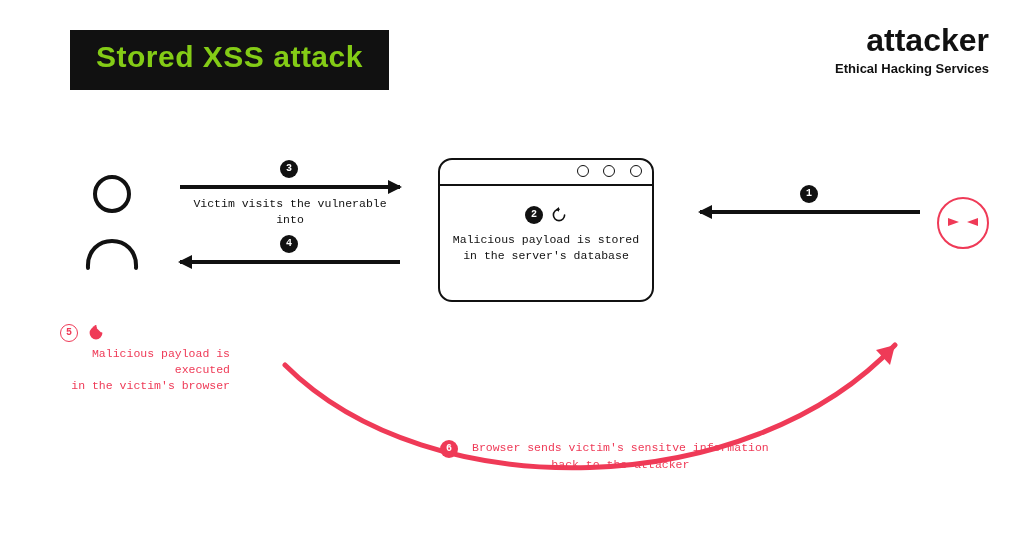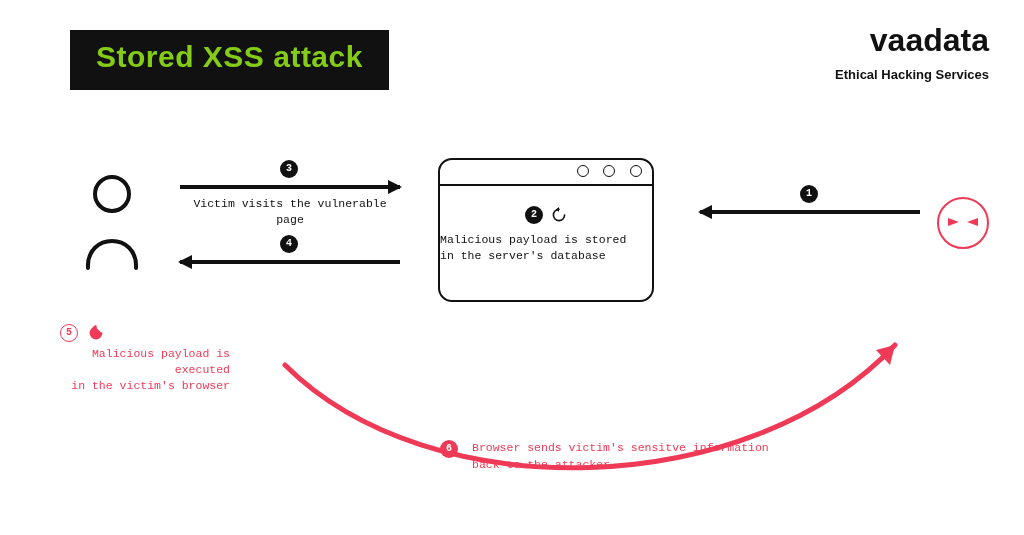--- a/index.html
+++ b/index.html
@@ -42,21 +42,21 @@
     font-weight: 700;
     font-size: 32px;
     letter-spacing: 0px;
     color: #111;
   }
   .logo .tag {
     font-family: Arial, sans-serif;
     font-weight: 700;
     font-size: 13px;
     color: #111;
-    margin-top: 8px;
+    margin-top: 2px;
   }
   
   .user-icon {
     position: absolute;
     left: 80px;
     top: 172px;
     width: 64px;
     height: 100px;
   }
   
@@ -85,20 +85,21 @@
     display: inline-block;
     width: 10px; height: 10px;
     border: 1.5px solid #111;
     border-radius: 50%;
     margin-left: 5px;
   }
   .server-window .body-label {
     position: absolute;
     top: 72px;
     left: 0; right: 0;
+    text-align: center;
     font-size: 11.5px;
     line-height: 1.35;
   }
   .server-window .step2 {
     position: absolute;
     top: 46px;
     left: 0; right: 0;
     display: flex;
     justify-content: center;
     align-items: center;
@@ -178,40 +179,41 @@
     left: 440px;
     top: 440px;
     display: flex;
     align-items: flex-start;
     gap: 14px;
     color: #ef3a57;
   }
   .step6 .txt {
     font-size: 11.5px;
     line-height: 1.45;
+    text-align: center;
   }
   
   .curve-arrow {
     position: absolute;
     left: 280px;
     top: 310px;
     width: 640px;
     height: 180px;
     pointer-events: none;
   }
 </style>
 </head>
 <body>
 
 <div class="stage">
 
   <div class="title-bar">Stored XSS attack</div>
 
   <div class="logo">
-    <div class="brand">vaadata</div>
+    <div class="brand">attacker</div>
     <div class="tag">Ethical Hacking Services</div>
   </div>
 
   <div class="user-icon">
     <svg viewBox="0 0 64 100" width="64" height="100">
       <circle cx="32" cy="22" r="17" fill="none" stroke="#111" stroke-width="4"></circle>
       <path d="M8 96 C 6 60, 58 60, 56 96" fill="none" stroke="#111" stroke-width="4" stroke-linecap="round"></path>
     </svg>
   </div>
 
@@ -240,21 +242,21 @@
       <circle cx="27" cy="27" r="25" fill="none" stroke="#ef3a57" stroke-width="2"></circle>
       <path d="M12 22 L23 26 L12 30 Z" fill="#ef3a57"></path>
       <path d="M42 22 L31 26 L42 30 Z" fill="#ef3a57"></path>
     </svg>
   </div>
 
   <div class="h-arrow" style="left:180px; top:185px; width:220px;">
     <div class="head-right"></div>
   </div>
   <span class="bullet black" style="position:absolute; left:280px; top:160px;">3</span>
-  <div class="label" style="left:180px; top:196px; width:220px;">Victim visits the vulnerable page</div>
+  <div class="label" style="left:180px; top:196px; width:220px;">Victim visits the vulnerable into</div>
 
   <div class="h-arrow" style="left:180px; top:260px; width:220px;">
     <div class="head-left"></div>
   </div>
   <span class="bullet black" style="position:absolute; left:280px; top:235px;">4</span>
 
   <div class="h-arrow" style="left:700px; top:210px; width:220px;">
     <div class="head-left"></div>
   </div>
   <span class="bullet black" style="position:absolute; left:800px; top:185px;">1</span>

